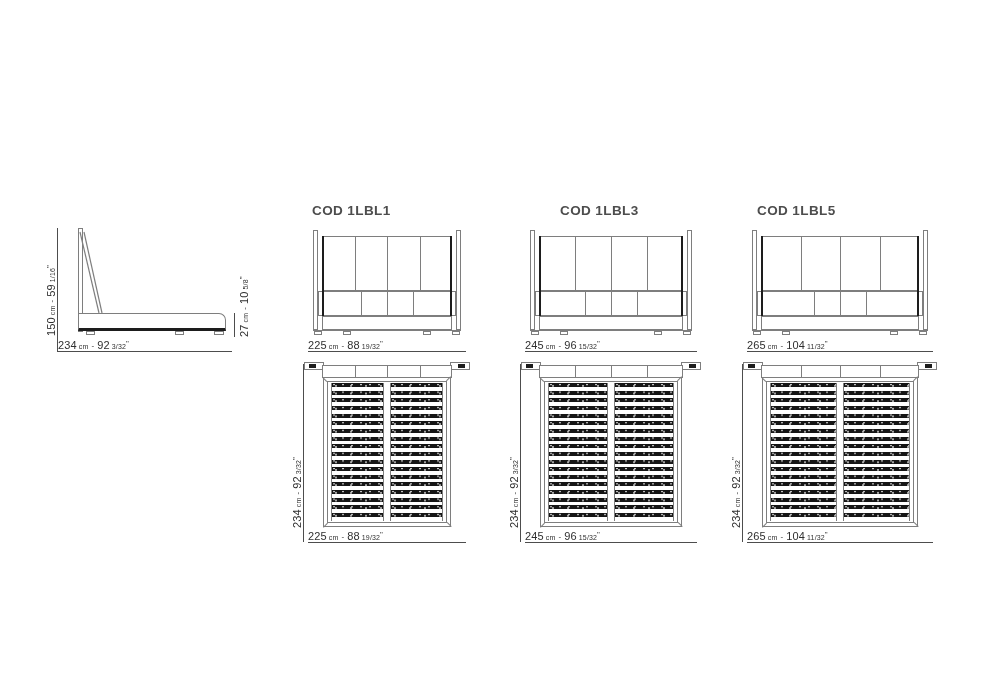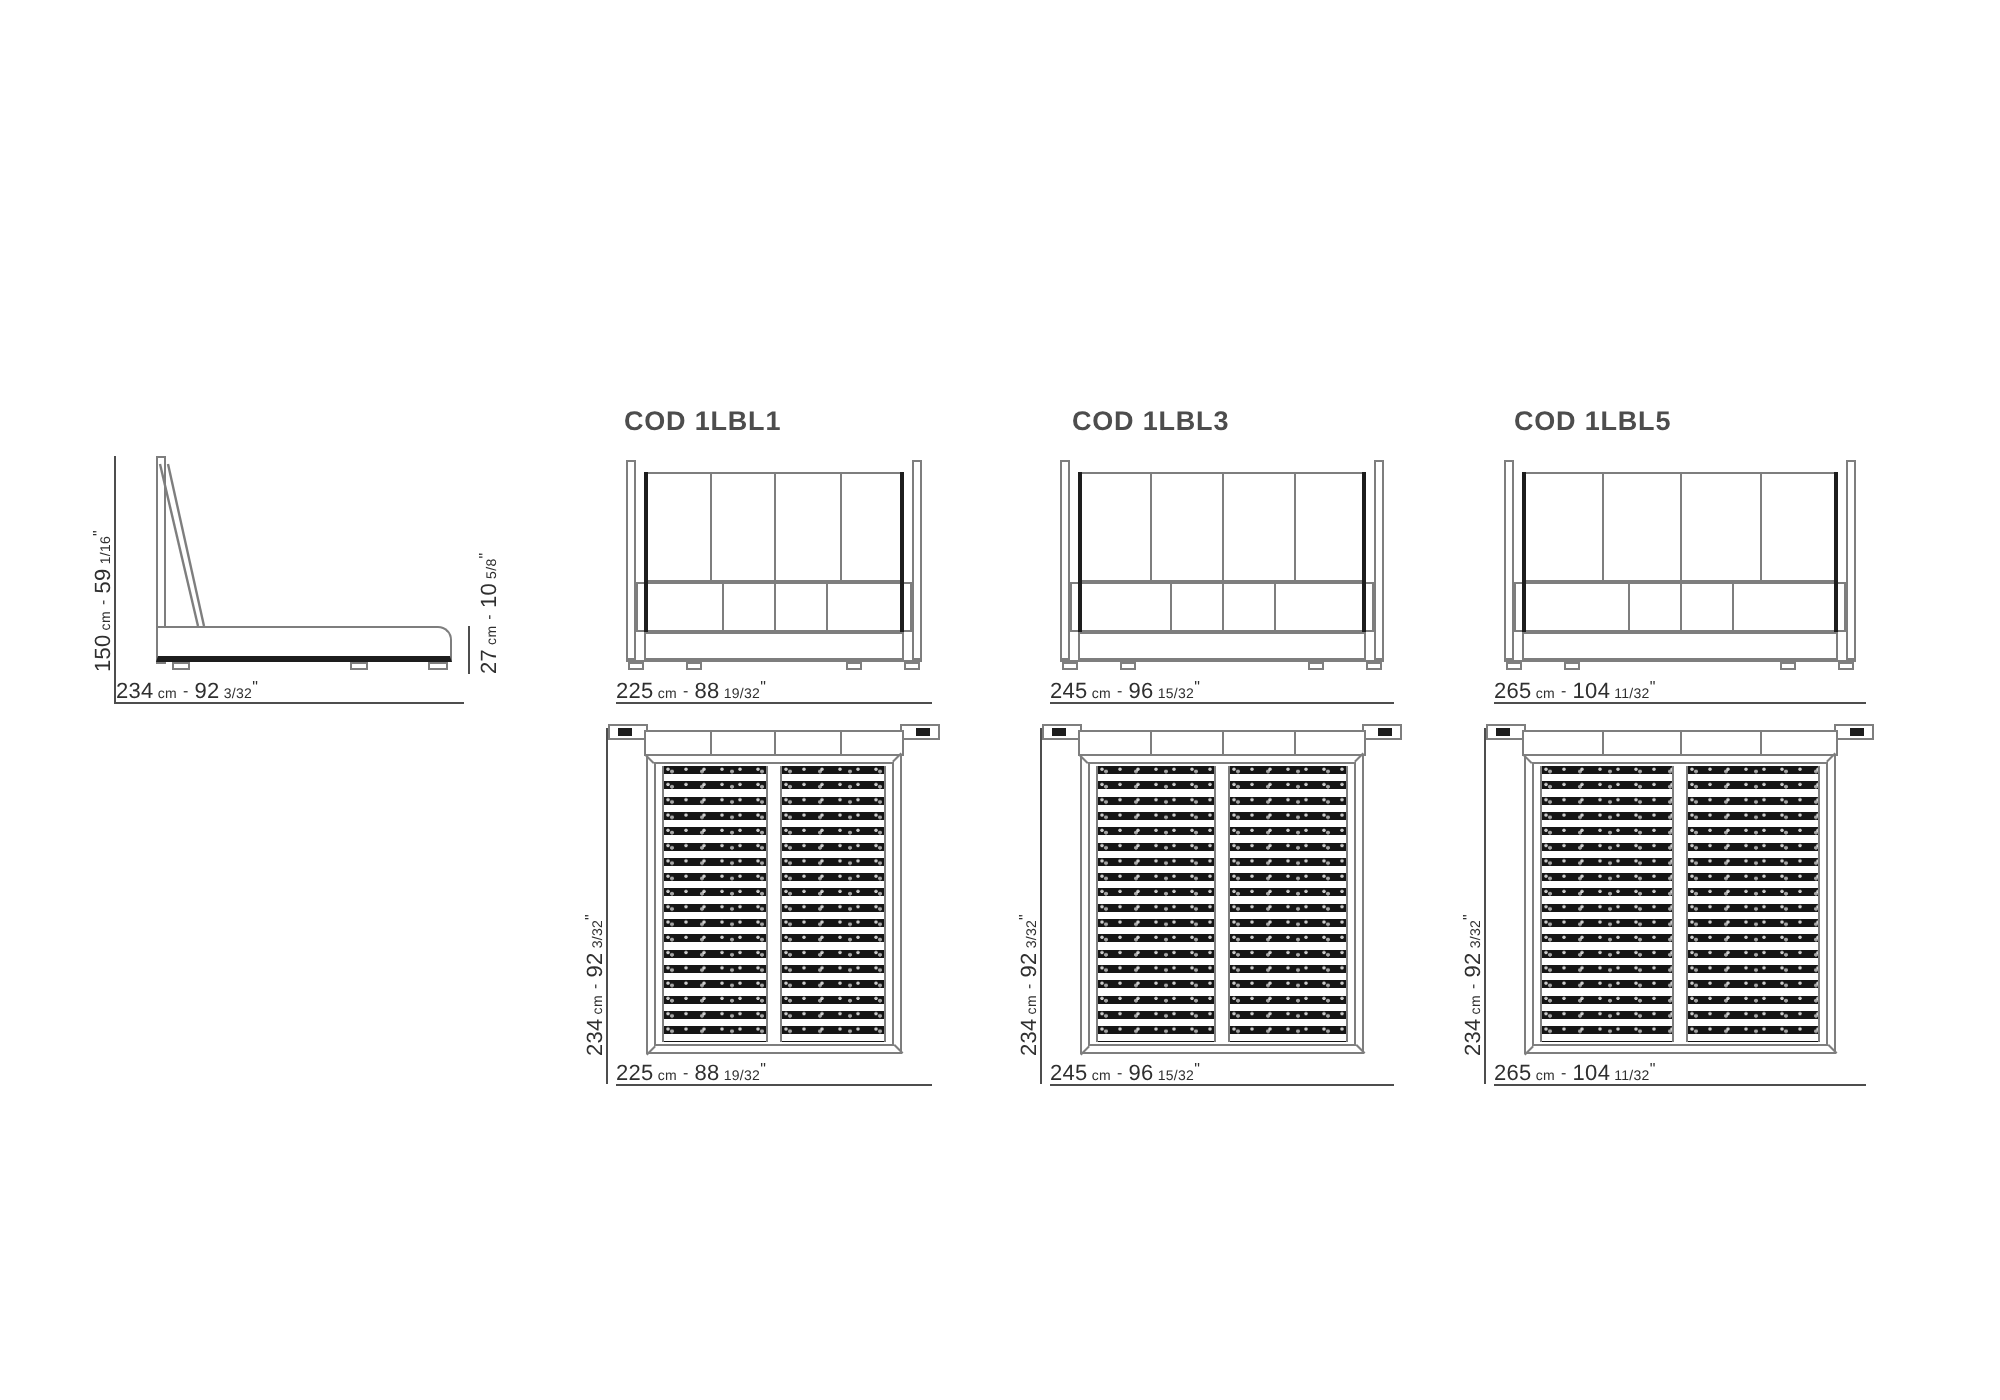--- a/index.html
+++ b/index.html
@@ -64,21 +64,21 @@
       <div class="dark" style="left: 322px; top: 236px; width: 2px; height: 94px;"></div>
       <div class="dark" style="left: 450px; top: 236px; width: 2px; height: 94px;"></div>
       <div class="box" style="left: 322px; top: 316px; width: 130px; height: 14px;"></div>
       <div class="ln" style="left: 313px; top: 330px; width: 148px; height: 1px;"></div>
       <div class="box" style="left: 314px; top: 331px; width: 8px; height: 4px;"></div>
       <div class="box" style="left: 343px; top: 331px; width: 8px; height: 4px;"></div>
       <div class="box" style="left: 423px; top: 331px; width: 8px; height: 4px;"></div>
       <div class="box" style="left: 452px; top: 331px; width: 8px; height: 4px;"></div>
       <div class="dim" style="left: 308px; top: 339px;"><span class="n">225</span><span class="u">cm</span><span class="sep">-</span><span class="n">88</span><span class="fr">19/32</span><span class="mk">"</span></div>
       <div class="dln" style="left: 308px; top: 351px; width: 158px; height: 1px;"></div>
-      <div class="title" style="left: 536px; top: 203px;">COD 1LBL3</div>
+      <div class="title" style="left: 560px; top: 203px;">COD 1LBL3</div>
       <div class="box" style="left: 530px; top: 230px; width: 5px; height: 100px;"></div>
       <div class="box" style="left: 687px; top: 230px; width: 5px; height: 100px;"></div>
       <div class="box" style="left: 539px; top: 236px; width: 144px; height: 55px;"></div>
       <div class="ln" style="left: 575px; top: 237px; width: 1px; height: 53px;"></div>
       <div class="ln" style="left: 611px; top: 237px; width: 1px; height: 53px;"></div>
       <div class="ln" style="left: 647px; top: 237px; width: 1px; height: 53px;"></div>
       <div class="box" style="left: 535px; top: 291px; width: 152px; height: 25px;"></div>
       <div class="ln" style="left: 585px; top: 292px; width: 1px; height: 23px;"></div>
       <div class="ln" style="left: 611px; top: 292px; width: 1px; height: 23px;"></div>
       <div class="ln" style="left: 637px; top: 292px; width: 1px; height: 23px;"></div>

